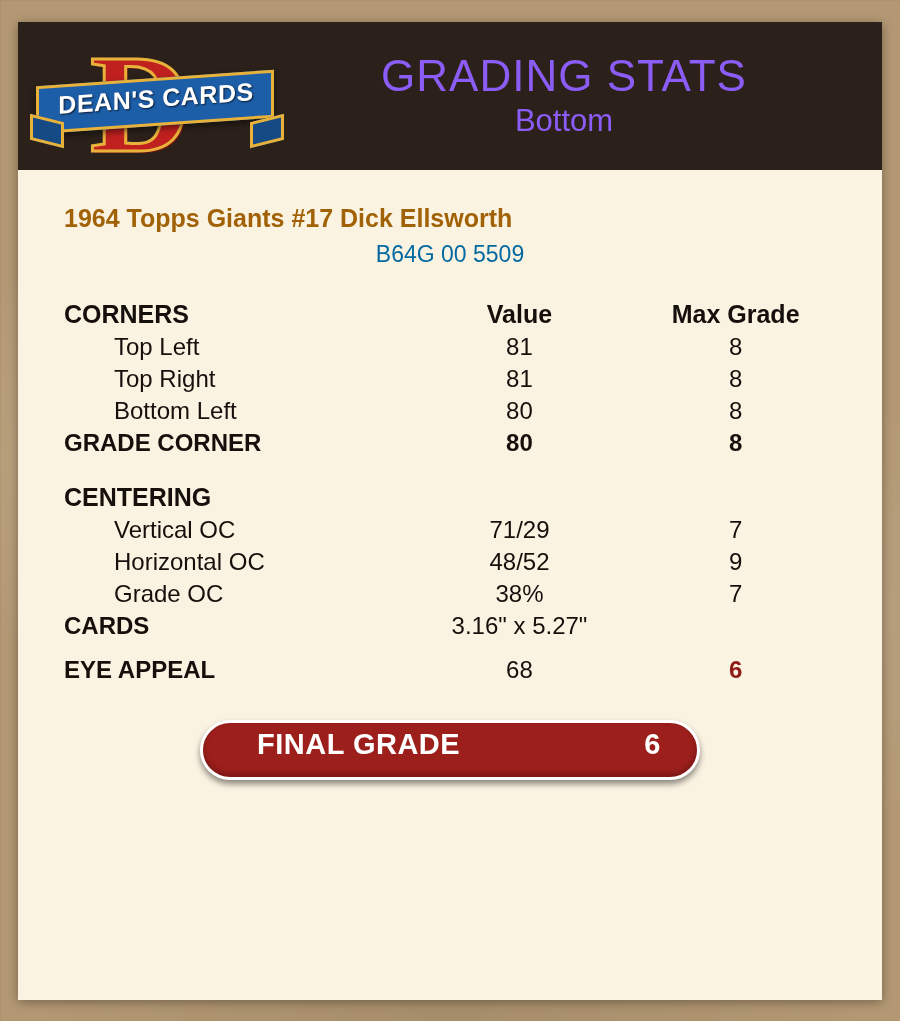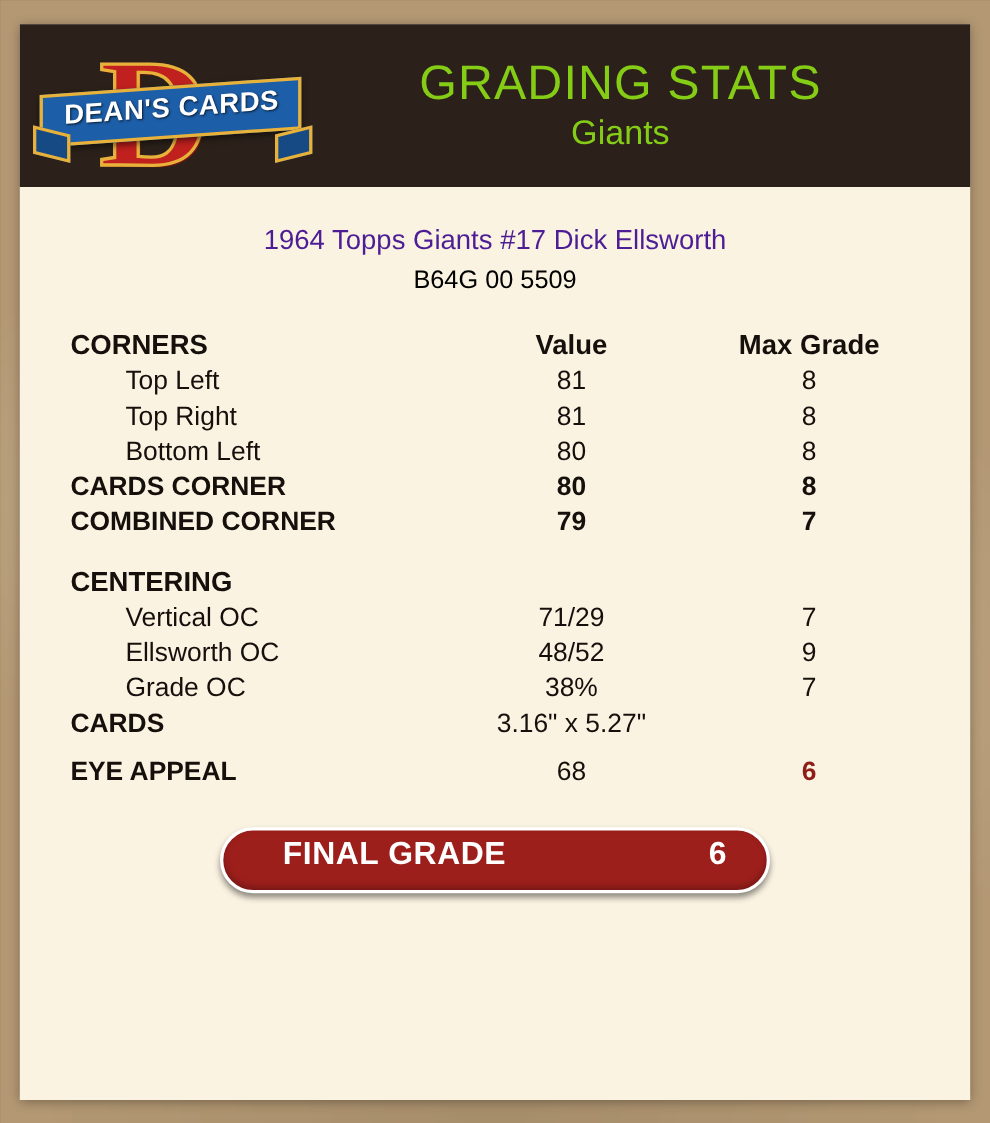--- a/index.html
+++ b/index.html
@@ -85,47 +85,47 @@
     width: 34px; height: 26px;
     background: #164a84;
     border: 3px solid #e8b23a;
   }
   .logo-tail-l { left: 12px; transform: skewY(14deg); }
   .logo-tail-r { left: 232px; transform: skewY(-14deg); }
 
   .header-titles {
     flex: 1;
     text-align: center;
-    color: #84cc16;
+    color: #8b5cf6;
     padding-right: 44px;
   }
   .title-main {
     font-size: 44px;
     letter-spacing: 1px;
     line-height: 1.05;
   }
   .title-sub {
     font-size: 31px;
     font-weight: normal;
     margin-top: 4px;
   }
 
   .body-area {
     padding: 34px 46px 0 46px;
   }
   .card-title {
-    text-align: center;
+    text-align: left;
     font-size: 25px;
-    font-weight: normal;
-    color: #4c1d95;
+    font-weight: bold;
+    color: #a16207;
   }
   .card-serial {
     text-align: center;
     font-size: 23px;
-    color: #000000;
+    color: #0369a1;
     margin-top: 8px;
   }
 
   table.stats {
     width: 100%;
     border-collapse: collapse;
     margin-top: 30px;
     color: #15100c;
     font-size: 24px;
   }
@@ -178,21 +178,21 @@
   <div class="header">
     <div class="logo-wrap">
       <div class="logo-d">D</div>
       <div class="logo-ribbon"></div>
       <div class="logo-tail-l"></div>
       <div class="logo-tail-r"></div>
       <div class="logo-ribbon-text">DEAN'S CARDS</div>
     </div>
     <div class="header-titles">
       <div class="title-main">GRADING STATS</div>
-      <div class="title-sub">Giants</div>
+      <div class="title-sub">Bottom</div>
     </div>
   </div>
 
   <div class="body-area">
     <div class="card-title">1964 Topps Giants #17 Dick Ellsworth</div>
     <div class="card-serial">B64G 00 5509</div>
 
     <table class="stats">
       <tbody>
         <tr class="row-head">
@@ -211,47 +211,42 @@
           <td class="col-value">81</td>
           <td class="col-max">8</td>
         </tr>
         <tr class="sub">
           <td class="col-label">Bottom Left</td>
           <td class="col-value">80</td>
           <td class="col-max">8</td>
         </tr>
 
         <tr class="bold">
-          <td class="col-label">CARDS CORNER</td>
+          <td class="col-label">GRADE CORNER</td>
           <td class="col-value">80</td>
           <td class="col-max">8</td>
-        </tr>
-        <tr class="bold">
-          <td class="col-label">COMBINED CORNER</td>
-          <td class="col-value">79</td>
-          <td class="col-max">7</td>
         </tr>
 
         <tr class="spacer">
             <td colspan="3"></td>
           </tr>
 
         <tr class="row-head">
           <td class="col-label">CENTERING</td>
           <td class="col-value"></td>
           <td class="col-max"></td>
         </tr>
 
         <tr class="sub">
           <td class="col-label">Vertical OC</td>
           <td class="col-value">71/29</td>
           <td class="col-max">7</td>
         </tr>
         <tr class="sub">
-          <td class="col-label">Ellsworth OC</td>
+          <td class="col-label">Horizontal OC</td>
           <td class="col-value">48/52</td>
           <td class="col-max">9</td>
         </tr>
         <tr class="sub">
           <td class="col-label">Grade OC</td>
           <td class="col-value">38%</td>
           <td class="col-max">7</td>
         </tr>
 
         <tr class="bold">

